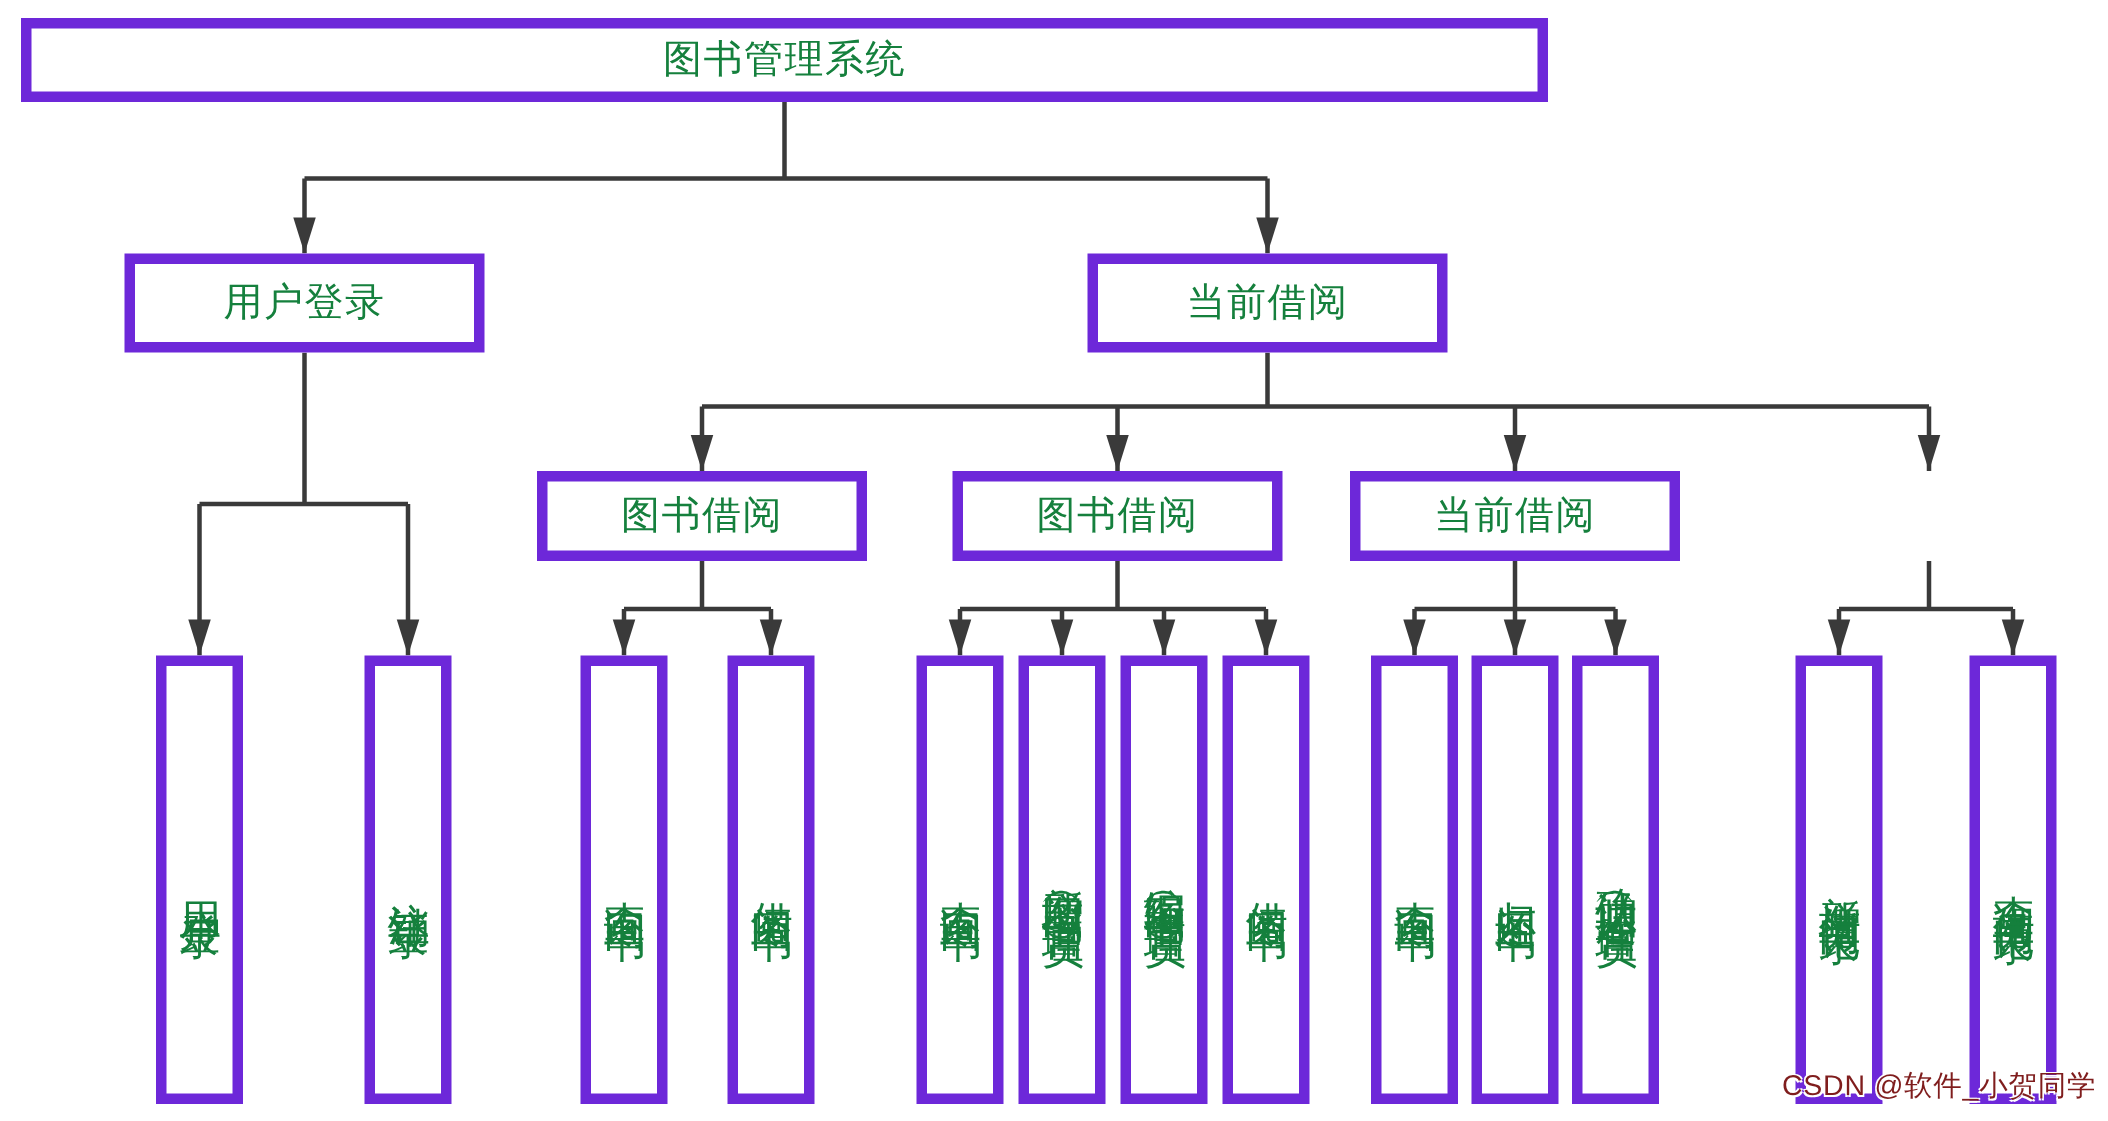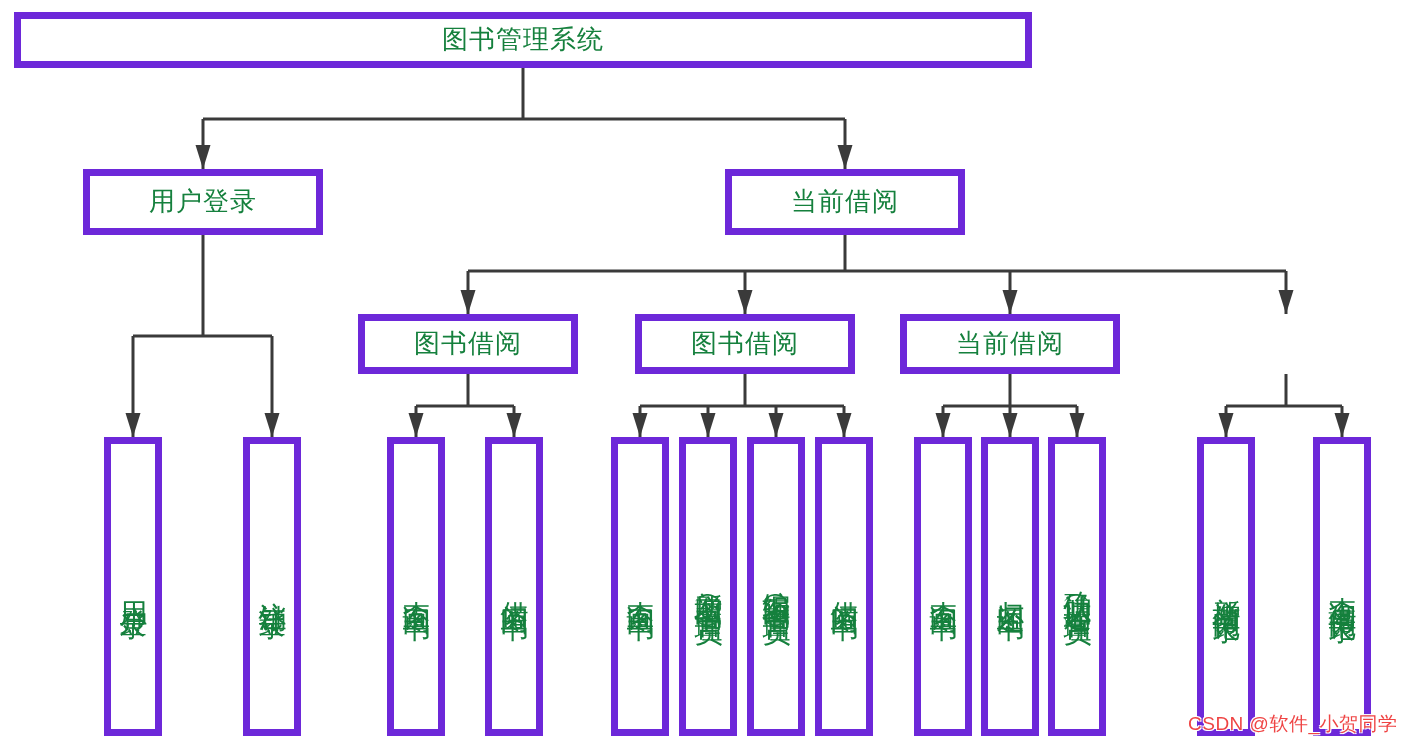--- a/index.html
+++ b/index.html
@@ -71,21 +71,21 @@
   .v-g4-2 { left: 1048px; }
   .v-g5-0 { left: 1197px; }
   .v-g5-1 { left: 1313px; }
   .watermark {
     position: absolute;
     left: 1188px;
     top: 711px;
     z-index: 3;
     font-size: 19px;
     letter-spacing: 0.5px;
-    color: #ef4444;
+    color: #7f1d1d;
     text-shadow: 1px 1px 0 #ffffff, -1px -1px 0 #ffffff, 1px -1px 0 #ffffff, -1px 1px 0 #ffffff;
     white-space: nowrap;
   }
 </style>
 </head>
 <body>
 
 <div class="canvas">
 
   <svg class="connectors" viewBox="0 0 1405 747" xmlns="http://www.w3.org/2000/svg">

